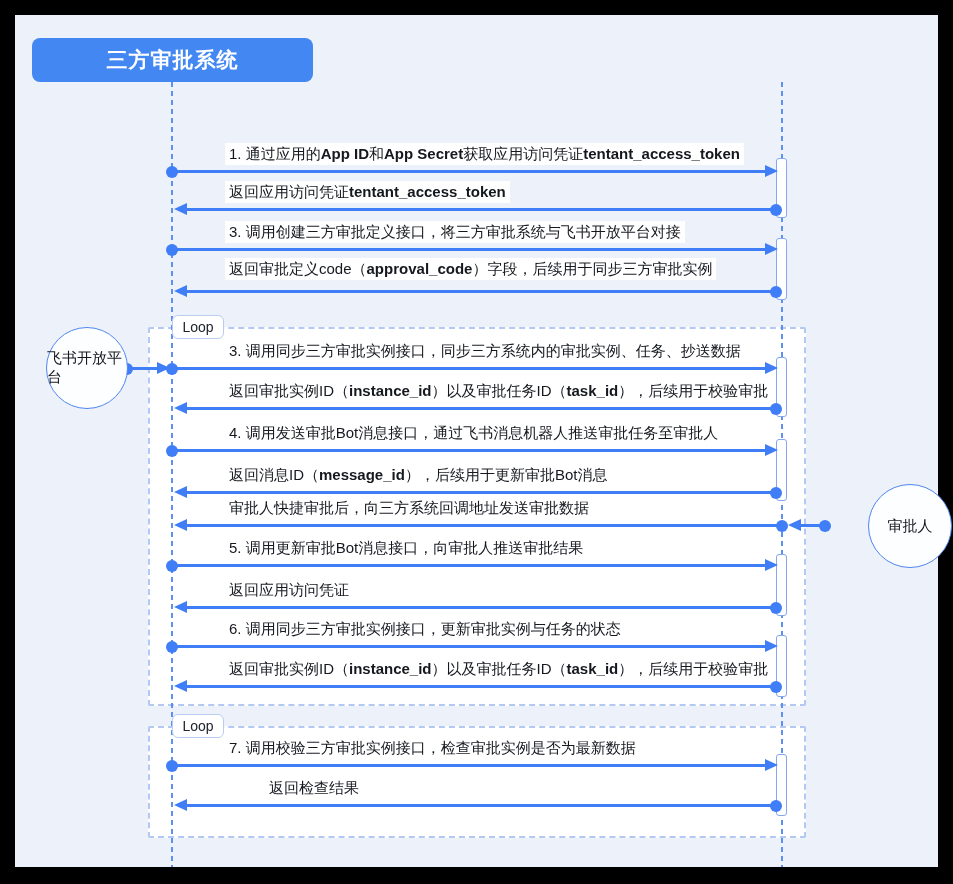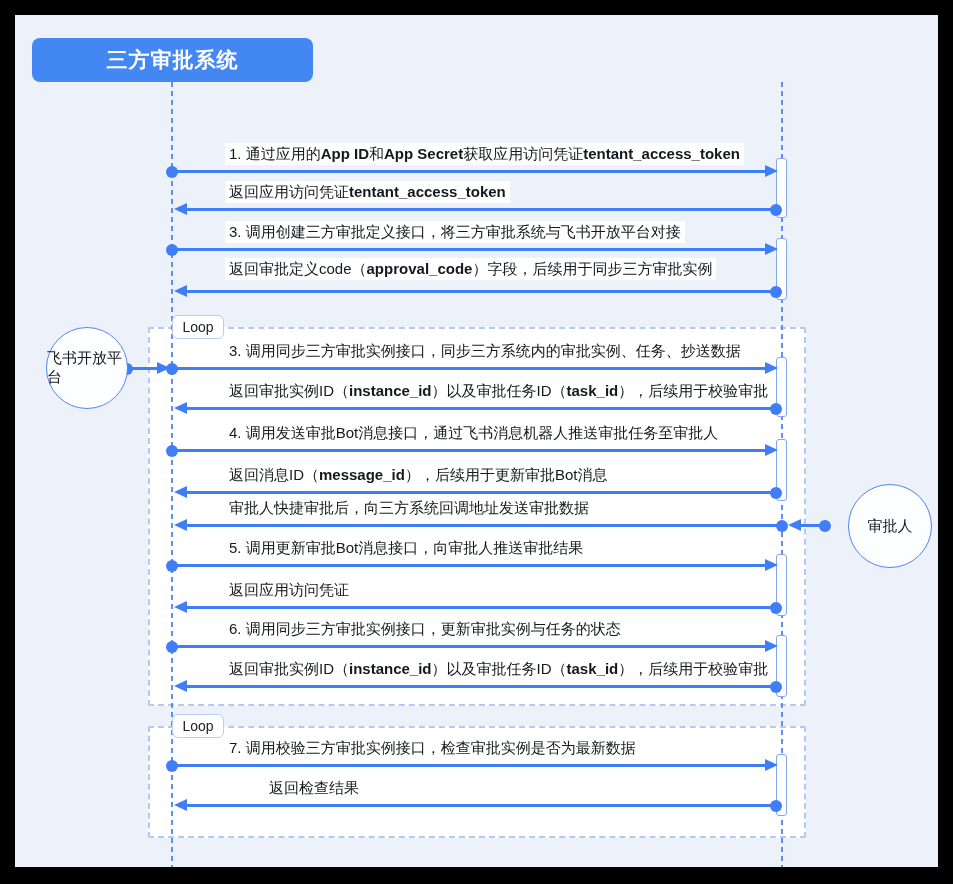--- a/index.html
+++ b/index.html
@@ -23,21 +23,21 @@
   #loop-tag-1{top:315px;}
   #loop-tag-2{top:714px;}
   .participant{position:absolute;top:38px;height:44px;background:#4387f2;color:#fff;
                border-radius:8px;display:flex;align-items:center;justify-content:center;
                font-size:21px;font-weight:bold;z-index:6;letter-spacing:1px;}
   #participant-left{left:32px;width:281px;}
   #participant-right{left:652px;width:260px;}
   .actor-circle{position:absolute;border-radius:50%;background:#fdfeff;border:1.5px solid #4f86f0;
                 display:flex;align-items:center;justify-content:center;font-size:15px;color:#15181e;z-index:6;}
   #actor-submitter{left:46px;top:327px;width:80px;height:80px;}
-  #actor-approver{left:848px;top:484px;width:82px;height:82px;}
+  #actor-approver{left:868px;top:484px;width:82px;height:82px;}
   .msg-layer,.bar-layer{position:absolute;inset:0;z-index:5;pointer-events:none;}
   .msg-line{position:absolute;height:3px;background:#3f7ef7;border-radius:2px;}
   .msg-dot{position:absolute;width:12px;height:12px;border-radius:50%;background:#3f7ef7;}
   .head-right{position:absolute;width:0;height:0;border-top:6.5px solid transparent;
               border-bottom:6.5px solid transparent;border-left:13px solid #3f7ef7;}
   .head-left{position:absolute;width:0;height:0;border-top:6.5px solid transparent;
              border-bottom:6.5px solid transparent;border-right:13px solid #3f7ef7;}
   .msg-label{position:absolute;left:225px;height:20px;line-height:20px;background:#fff;
              padding:1px 4px;font-size:15px;color:#15181e;white-space:nowrap;}
   .msg-label b{font-weight:bold;}

